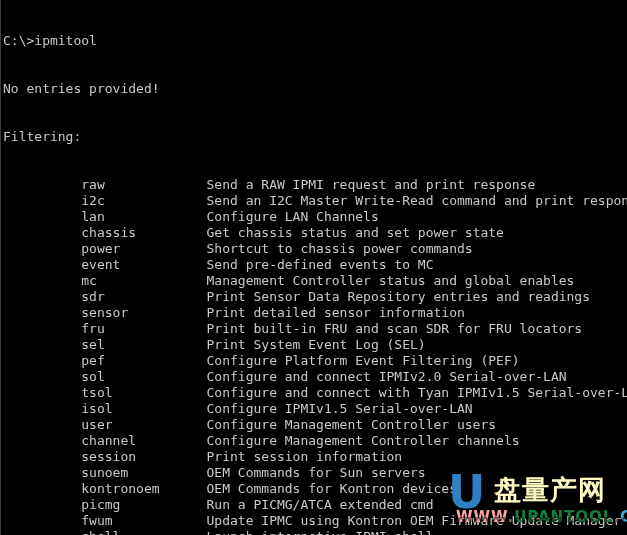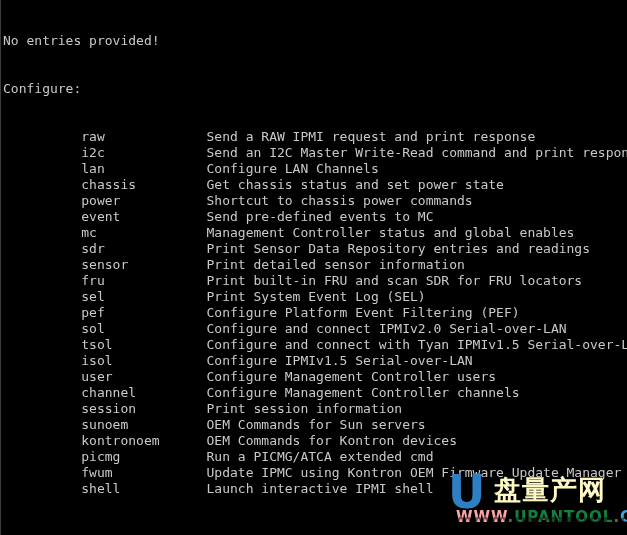--- a/index.html
+++ b/index.html
@@ -110,22 +110,23 @@
   }
 </style>
 </head>
 <body>
 
 <div id="screen">
 
   <div id="left-edge"></div>
 
   <div id="console">
+    <div class="line">C:\&gt;ipmitool</div>
     <div class="line">No entries provided!</div>
-    <div class="line">Configure:</div>
+    <div class="line">Filtering:</div>
     <div id="command-list"><div class="line"><span>          </span><span>raw</span><span>             </span><span>Send a RAW IPMI request and print response</span></div><div class="line"><span>          </span><span>i2c</span><span>             </span><span>Send an I2C Master Write-Read command and print response</span></div><div class="line"><span>          </span><span>lan</span><span>             </span><span>Configure LAN Channels</span></div><div class="line"><span>          </span><span>chassis</span><span>         </span><span>Get chassis status and set power state</span></div><div class="line"><span>          </span><span>power</span><span>           </span><span>Shortcut to chassis power commands</span></div><div class="line"><span>          </span><span>event</span><span>           </span><span>Send pre-defined events to MC</span></div><div class="line"><span>          </span><span>mc</span><span>              </span><span>Management Controller status and global enables</span></div><div class="line"><span>          </span><span>sdr</span><span>             </span><span>Print Sensor Data Repository entries and readings</span></div><div class="line"><span>          </span><span>sensor</span><span>          </span><span>Print detailed sensor information</span></div><div class="line"><span>          </span><span>fru</span><span>             </span><span>Print built-in FRU and scan SDR for FRU locators</span></div><div class="line"><span>          </span><span>sel</span><span>             </span><span>Print System Event Log (SEL)</span></div><div class="line"><span>          </span><span>pef</span><span>             </span><span>Configure Platform Event Filtering (PEF)</span></div><div class="line"><span>          </span><span>sol</span><span>             </span><span>Configure and connect IPMIv2.0 Serial-over-LAN</span></div><div class="line"><span>          </span><span>tsol</span><span>            </span><span>Configure and connect with Tyan IPMIv1.5 Serial-over-LAN</span></div><div class="line"><span>          </span><span>isol</span><span>            </span><span>Configure IPMIv1.5 Serial-over-LAN</span></div><div class="line"><span>          </span><span>user</span><span>            </span><span>Configure Management Controller users</span></div><div class="line"><span>          </span><span>channel</span><span>         </span><span>Configure Management Controller channels</span></div><div class="line"><span>          </span><span>session</span><span>         </span><span>Print session information</span></div><div class="line"><span>          </span><span>sunoem</span><span>          </span><span>OEM Commands for Sun servers</span></div><div class="line"><span>          </span><span>kontronoem</span><span>      </span><span>OEM Commands for Kontron devices</span></div><div class="line"><span>          </span><span>picmg</span><span>           </span><span>Run a PICMG/ATCA extended cmd</span></div><div class="line"><span>          </span><span>fwum</span><span>            </span><span>Update IPMC using Kontron OEM Firmware Update Manager</span></div><div class="line"><span>          </span><span>shell</span><span>           </span><span>Launch interactive IPMI shell</span></div></div>
     
     
   </div>
 
   <div id="watermark">
     <div id="wm-u">U</div>
     <div id="wm-cjk">盘量产网</div>
     <div id="wm-url"><span class="www">WWW</span><span class="dot">.</span><span class="name">UPANTOOL</span><span class="dot">.</span><span class="com">COM</span></div>
     <div id="wm-reflect">WWW.UPANTOOL.COM</div>

